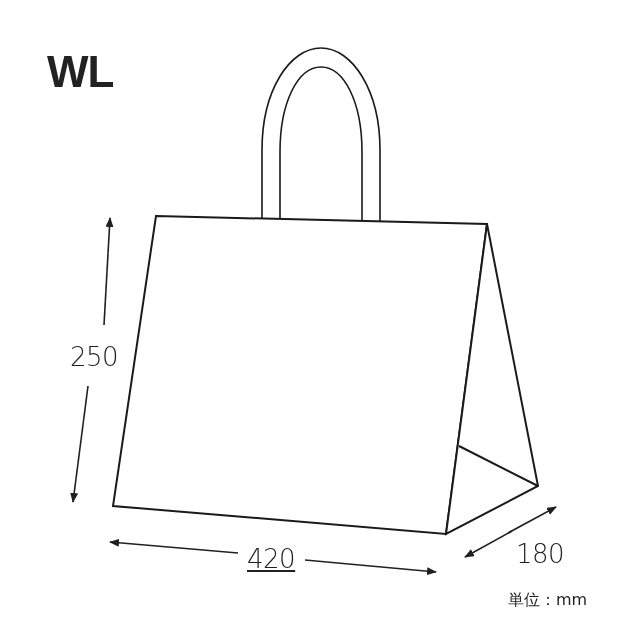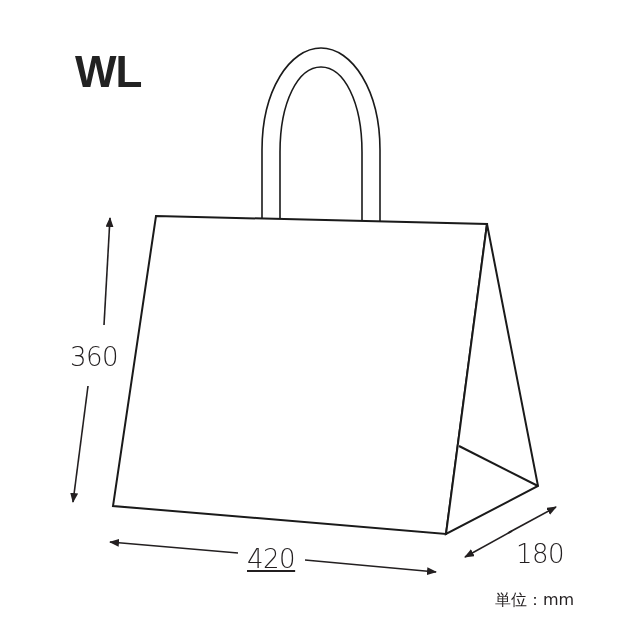--- a/index.html
+++ b/index.html
@@ -1,26 +1,26 @@
 <!DOCTYPE html>
 <html><head>
   <meta charset="utf-8">
   <style>
     html, body { margin: 0; padding: 0; background: #ffffff; }
     body { width: 640px; height: 640px; position: relative; overflow: hidden;
            font-family: "Liberation Sans", "DejaVu Sans", sans-serif; }
     .title { position: absolute; left: 47px; top: 50px; font-size: 44px; font-weight: bold;
-             color: #222222; letter-spacing: -1px; line-height: 1; margin-left: 28px; }
+             color: #222222; letter-spacing: -1px; line-height: 1; }
     svg.drawing { position: absolute; left: 0; top: 0; }
     .dim { position: absolute; font-size: 26px; color: #231f20; line-height: 1;
            font-family: "DejaVu Sans", sans-serif; font-weight: 300; letter-spacing: -0.5px; }
     .dim-h { left: 70px; top: 344px; }
     .dim-w { left: 247px; top: 546px; text-decoration: underline; }
     .dim-d { left: 516px; top: 541px; }
-    .unit { position: absolute; left: 495px; top: 592px; font-size: 16px; color: #231f20;
+    .unit { position: absolute; left: 508px; top: 592px; font-size: 16px; color: #231f20;
             line-height: 1; font-family: "DejaVu Sans", sans-serif; }
   </style>
 </head>
 <body>
 
 <div class="title">WL</div>
 
 <svg class="drawing" width="640" height="640" viewBox="0 0 640 640">
   <defs>
     <marker id="arrowhead" markerWidth="10" markerHeight="8" refX="9" refY="4" orient="auto" markerUnits="userSpaceOnUse">
@@ -48,16 +48,16 @@
     <line x1="238" y1="553" x2="110" y2="542" marker-end="url(#arrowhead)"></line>
     <line x1="305" y1="560" x2="436" y2="572" marker-end="url(#arrowhead)"></line>
   </g>
 
   <g stroke="#231f20" stroke-width="1.6">
     <line x1="512" y1="531" x2="465" y2="557" marker-end="url(#arrowhead)"></line>
     <line x1="508" y1="533" x2="556" y2="507" marker-end="url(#arrowhead)"></line>
   </g>
 </svg>
 
-<div class="dim dim-h">360</div>
+<div class="dim dim-h">250</div>
 <div class="dim dim-w">420</div>
 <div class="dim dim-d">180</div>
 <div class="unit">単位：mm</div>
 
 </body></html>

